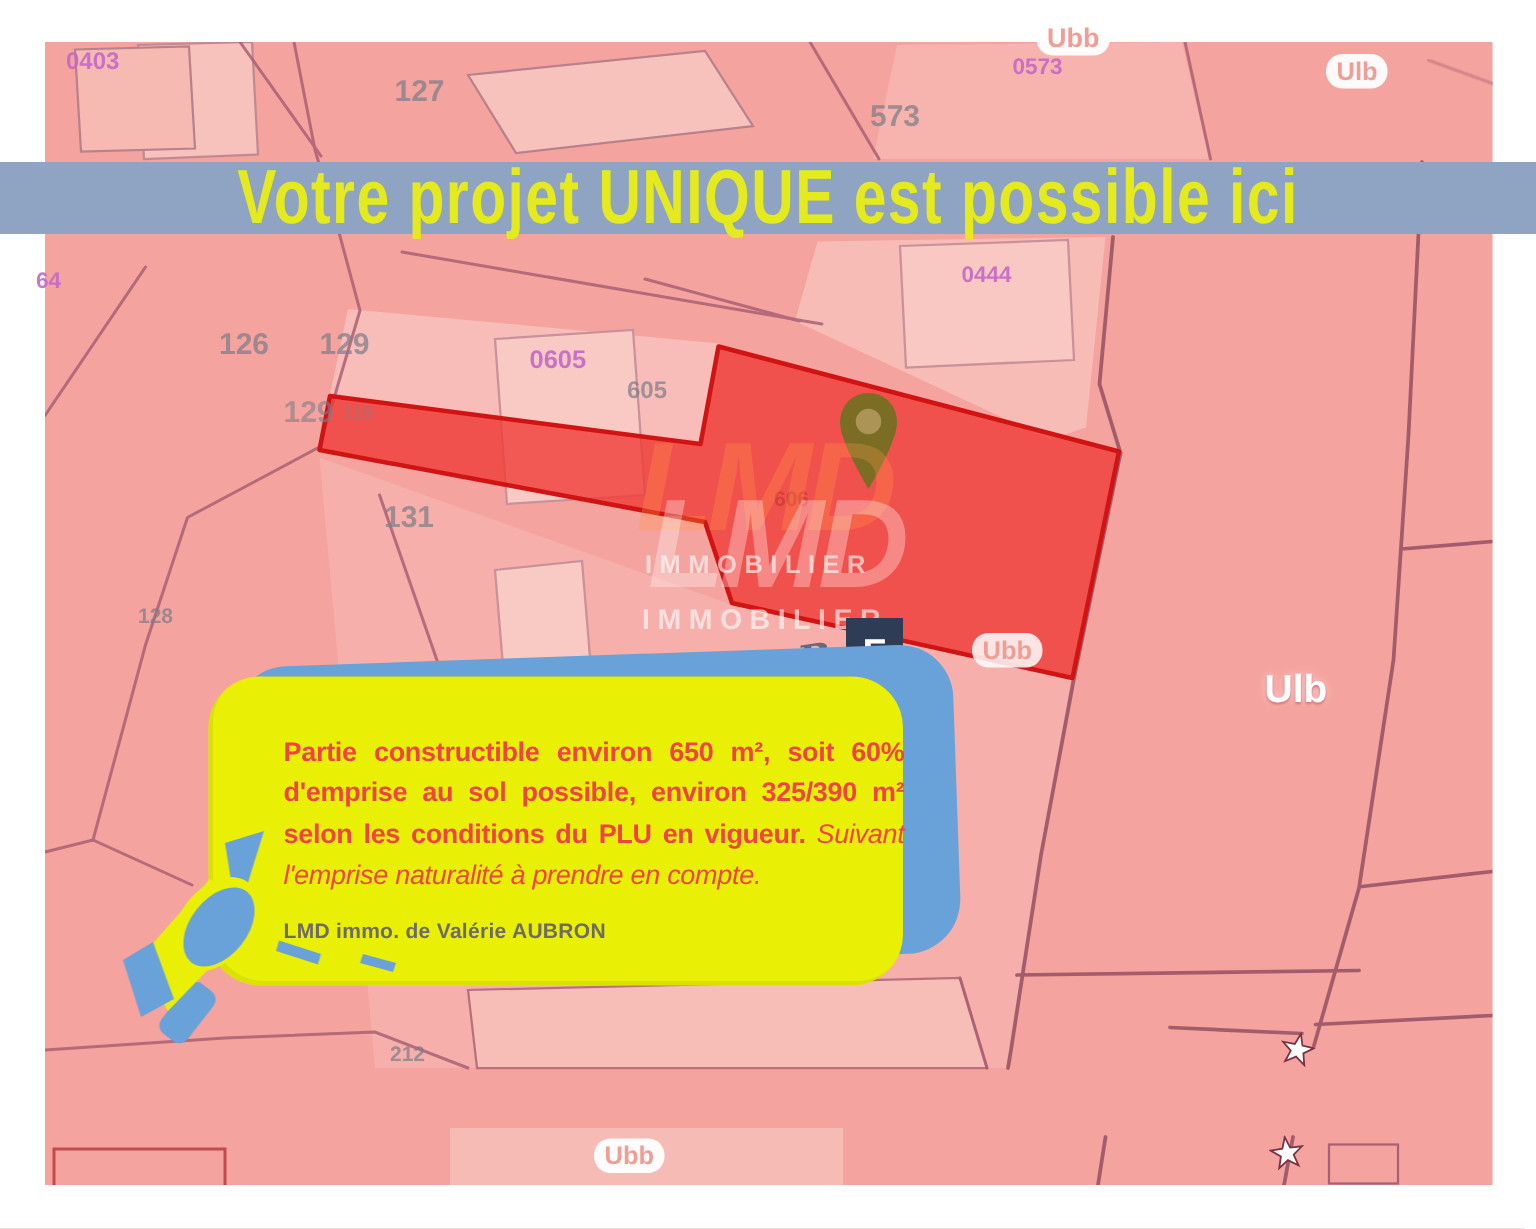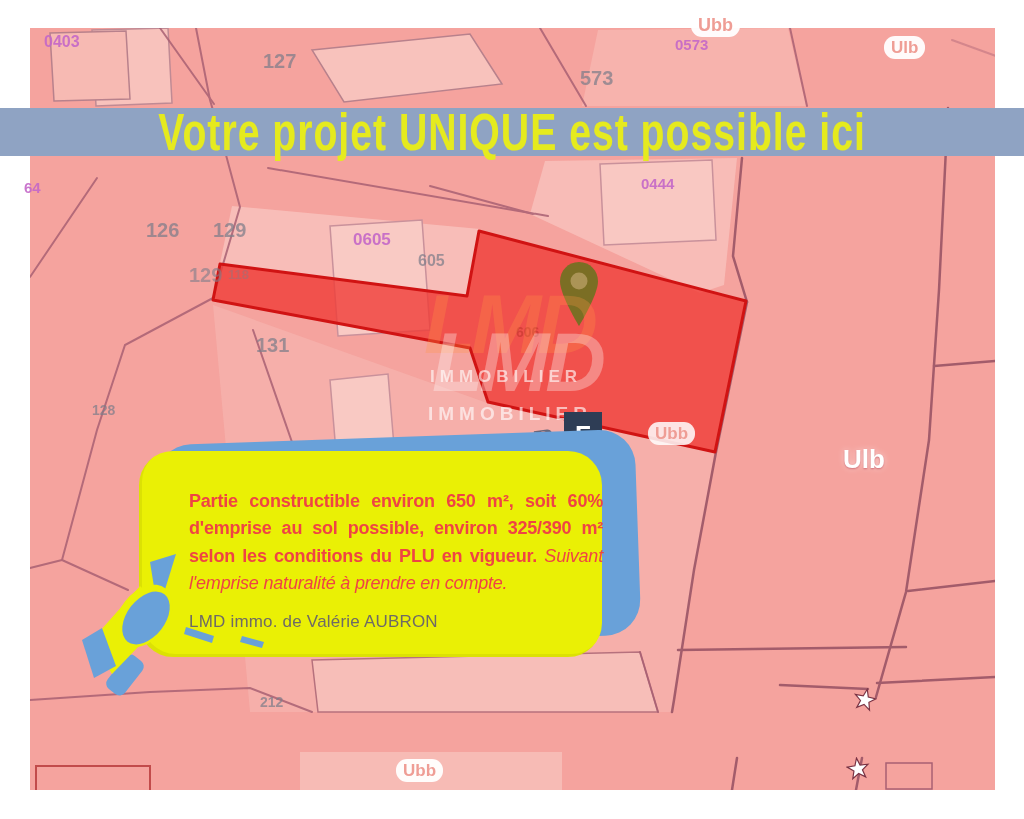--- a/index.html
+++ b/index.html
@@ -38,22 +38,22 @@
            justify-content:center;color:#fff;font-weight:800;font-size:26px;}
   
   .co-blue{position:absolute;left:158px;top:437px;width:480px;height:206px;background:#69a1d9;
            border-radius:36px;transform:rotate(-2deg);z-index:7;}
   .co-yellow{position:absolute;left:139px;top:451px;width:463px;height:206px;background:#eaf005;
            border-radius:34px;z-index:8;box-shadow:inset 3px -3px 0 rgba(0,0,0,.06);}
   .co-text{position:absolute;left:189px;top:470px;width:414px;z-index:9;color:#ef4444;
            font-size:18px;line-height:1.52;text-align:justify;letter-spacing:-.2px;}
   .co-text b{font-weight:800;}
   .co-text i{font-weight:400;}
-  .co-sign{position:absolute;left:189px;top:612px;z-index:9;color:#6e6a66;font-size:17px;
-           font-weight:400;letter-spacing:.2px;text-align:right;}
+  .co-sign{position:absolute;left:189px;top:612px;z-index:9;color:#6e6a66;font-size:14px;
+           font-weight:700;letter-spacing:.2px;text-align:right;}
   .mega{position:absolute;left:55px;top:540px;z-index:10;}
   .star{z-index:5;position:absolute;}
 </style>
 </head>
 <body>
 
 <div class="canvas">
 
   <div class="map">
     <svg width="1024" height="819" viewBox="0 0 1024 819">

